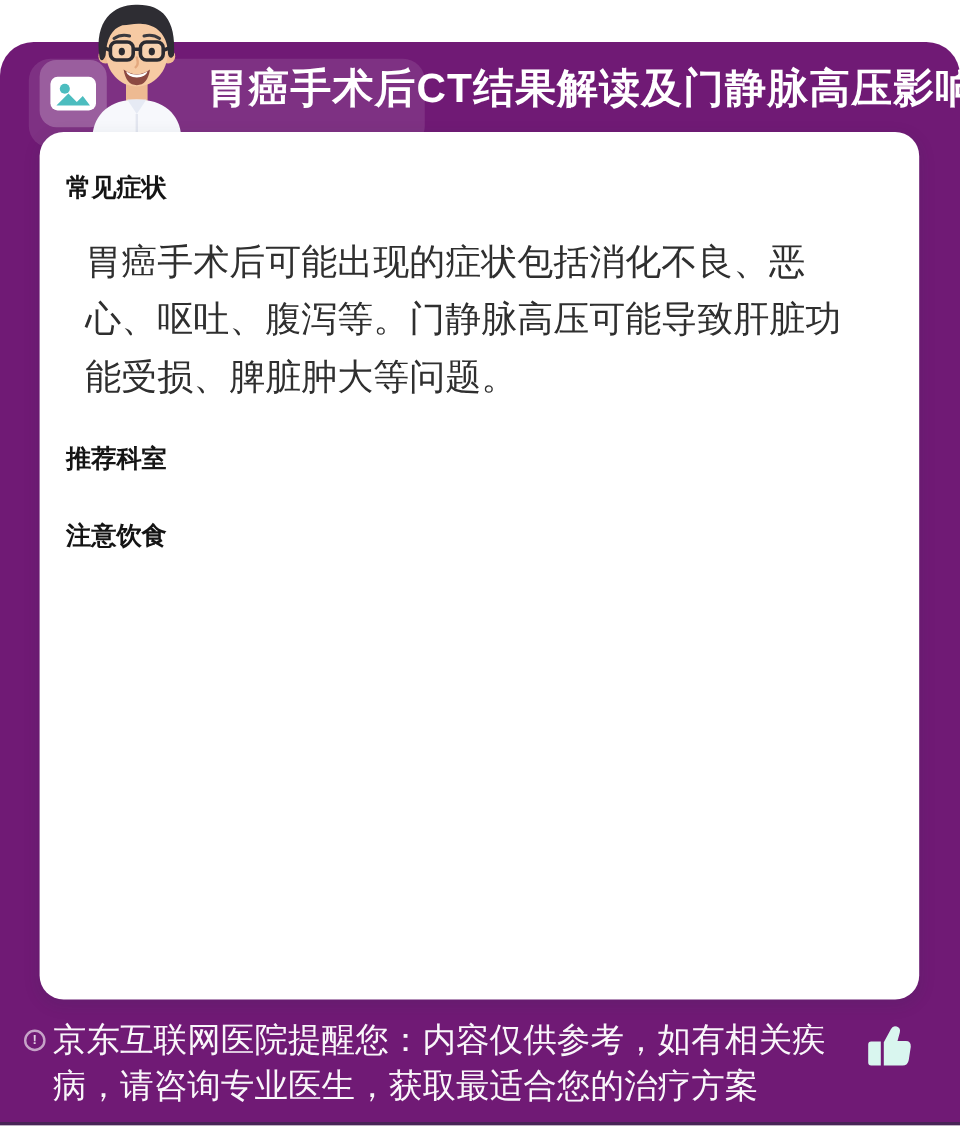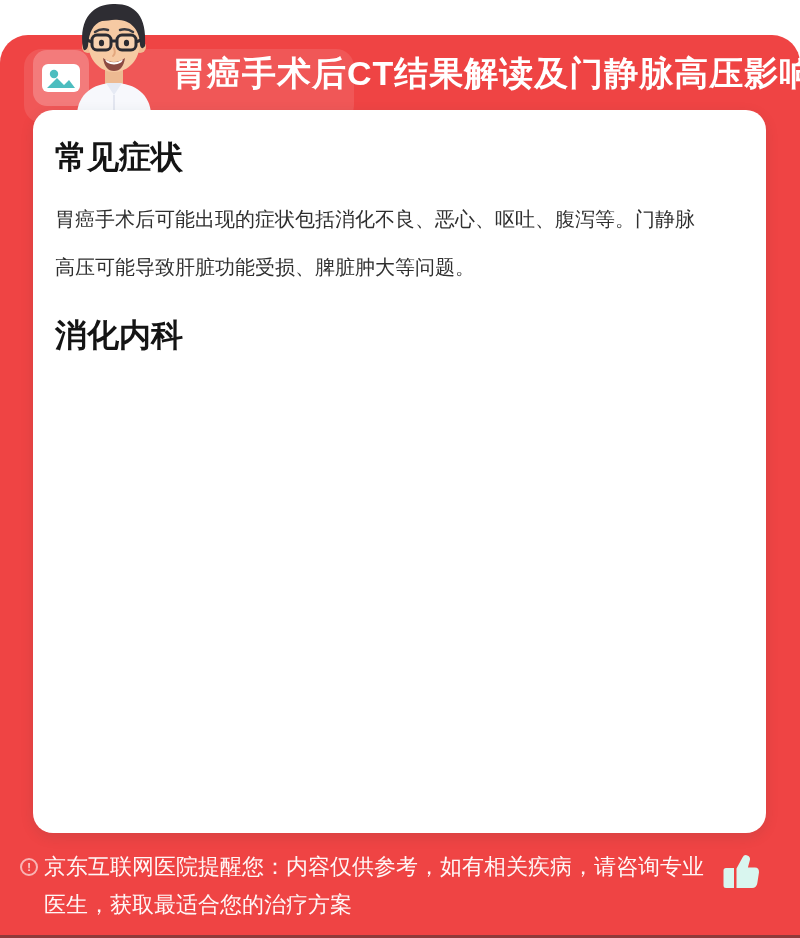--- a/index.html
+++ b/index.html
@@ -4,21 +4,21 @@
 <style>
   html,body{margin:0;padding:0;}
   body{
     width:800px;height:938px;position:relative;overflow:hidden;
     background:#ffffff;
     font-family:"Liberation Sans","DejaVu Sans",sans-serif;
   }
   
   .teal-card{
     position:absolute;left:0;right:0;top:35px;bottom:0;
-    background:#ef4444;
+    background:#701a75;
     border-radius:28px 28px 0 0;
   }
   
   .glow{
     position:absolute;left:24px;top:14px;width:330px;height:74px;
     border-radius:18px;
     background:rgba(255,255,255,0.10);
   }
   
   .photo-badge{
@@ -37,43 +37,43 @@
   }
   
   .content-card{
     position:absolute;left:33px;top:75px;width:733px;height:723px;
     background:#ffffff;border-radius:20px;
     box-sizing:border-box;padding:4px 22px 0 22px;
     box-shadow:0 4px 14px rgba(0,60,60,0.10);
   }
   .content-card h2{
     margin:24px 0 18px 0;
-    font-size:32px;line-height:40px;font-weight:bold;color:#141414;
+    font-size:21px;line-height:40px;font-weight:bold;color:#141414;
   }
   .content-card h2:first-child{margin-top:23px;}
   .content-card p{
-    margin:0;max-width:656px;
-    font-size:20px;line-height:48px;color:#2f2f2f;
+    margin:16px;max-width:656px;
+    font-size:30px;line-height:48px;color:#2f2f2f;
     word-break:normal;overflow-wrap:break-word;
   }
   
   .footer{
     position:absolute;left:0;right:0;top:813px;
     display:flex;align-items:flex-start;padding-left:20px;
   }
   .warn{
     flex:0 0 auto;width:18px;height:18px;margin-top:10px;
     border:2px solid rgba(255,255,255,0.6);border-radius:50%;
     box-sizing:border-box;
     color:rgba(255,255,255,0.8);font-size:11px;line-height:14px;
     text-align:center;font-weight:bold;
   }
   .disclaimer{
     margin:0 0 0 6px;max-width:680px;
-    font-size:22px;line-height:38px;color:rgba(255,255,255,0.96);
+    font-size:28px;line-height:38px;color:rgba(255,255,255,0.96);
   }
   .thumb{
     position:absolute;left:722px;top:817px;width:38px;height:40px;
   }
   .bottom-edge{
     position:absolute;left:0;right:0;bottom:0;height:3px;
     background:rgba(25,48,48,0.45);
   }
 </style>
 </head>
@@ -123,22 +123,23 @@
       <path d="M43 57.5 Q52 63 61 57.5 Q59.5 62 52 62.5 Q44.5 62 43 57.5 Z" fill="#ffffff"></path>
     </svg>
   </div>
 
   <h1 class="title">胃癌手术后CT结果解读及门静脉高压影响</h1>
 
   <div class="content-card">
     <h2>常见症状</h2>
     <p>胃癌手术后可能出现的症状包括消化不良、恶心、呕吐、腹泻等。门静脉高压可能导致肝脏功能受损、脾脏肿大等问题。</p>
 
+    <h2>推荐科室</h2>
 
-    <h2>消化内科</h2>
+    <h2>注意饮食</h2>
   </div>
 
   <div class="footer">
     <span class="warn">!</span>
     <p class="disclaimer">京东互联网医院提醒您：内容仅供参考，如有相关疾病，请咨询专业医生，获取最适合您的治疗方案</p>
   </div>
 
   <div class="thumb">
     <svg width="38" height="40" viewBox="0 0 38 40">
       <path d="M4 16 h8 v20 H4 a2.5 2.5 0 0 1 -2.5 -2.5 V18.5 A2.5 2.5 0 0 1 4 16 Z" fill="#d9f6ef"></path>

